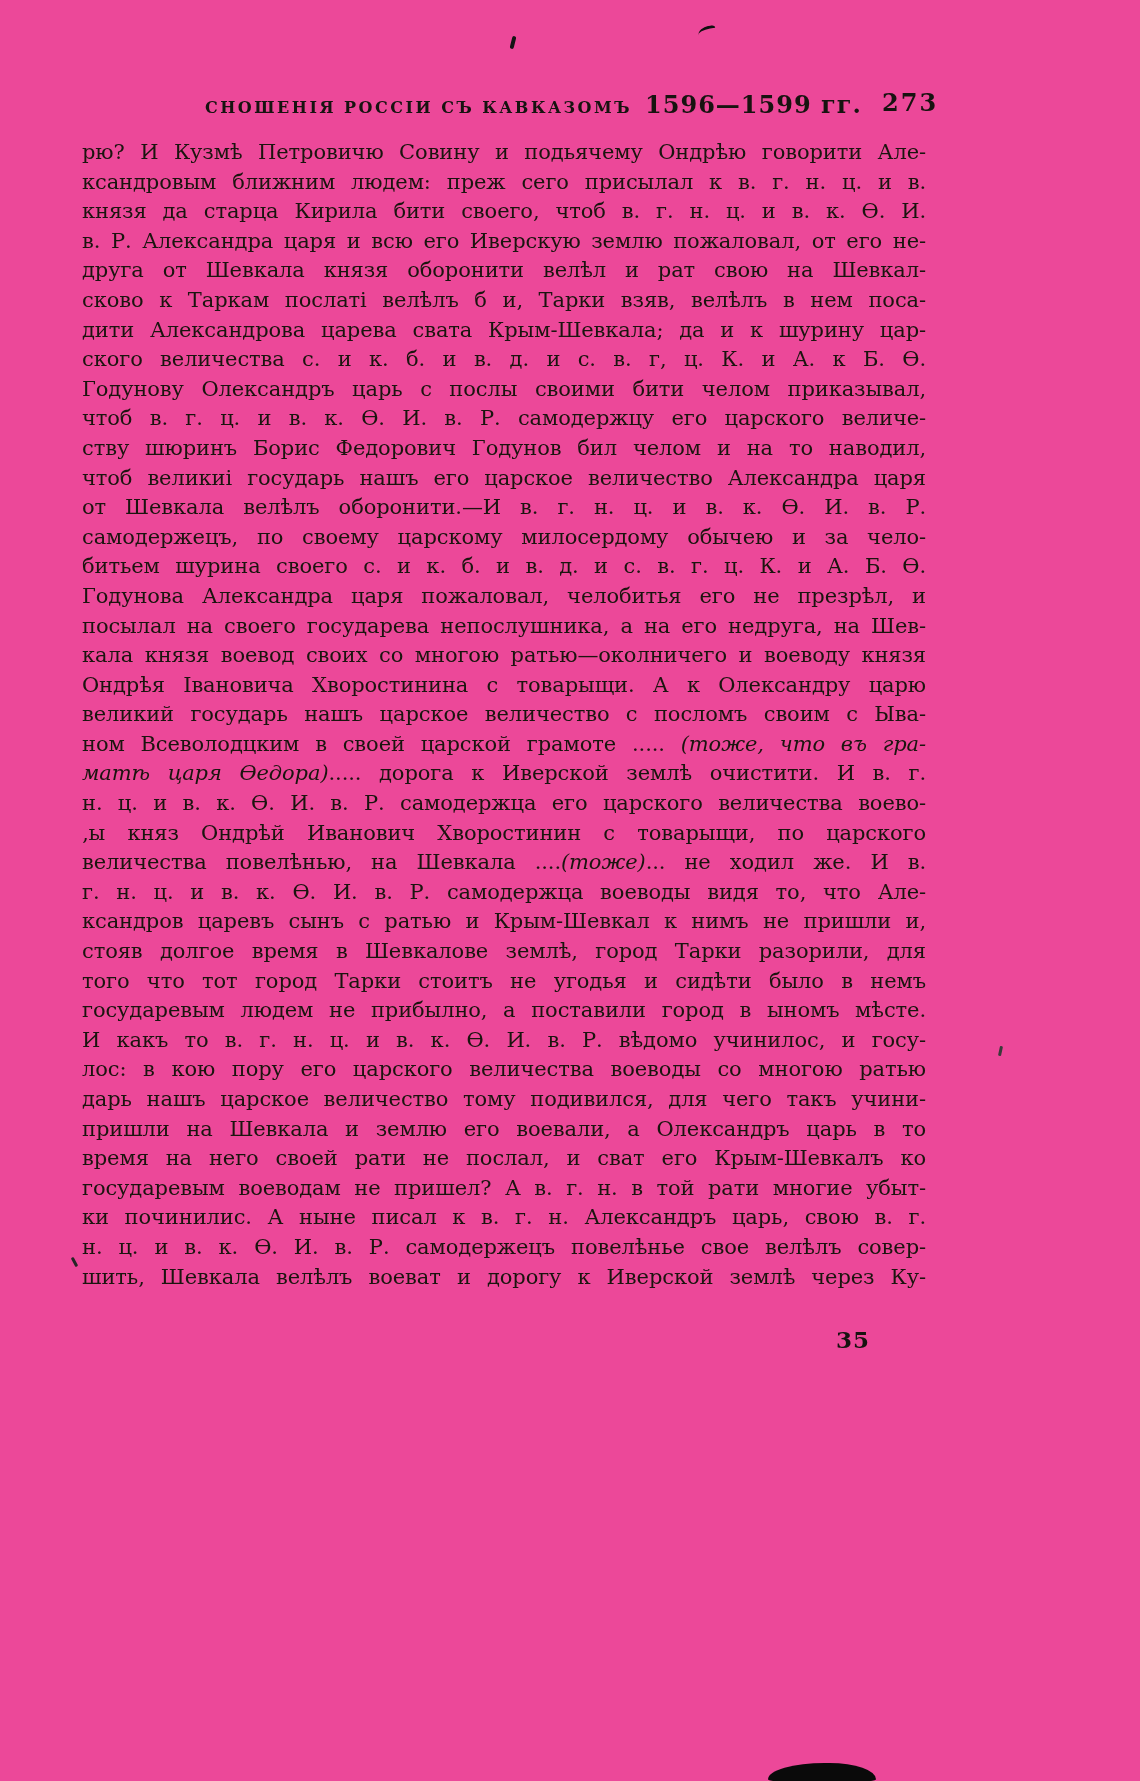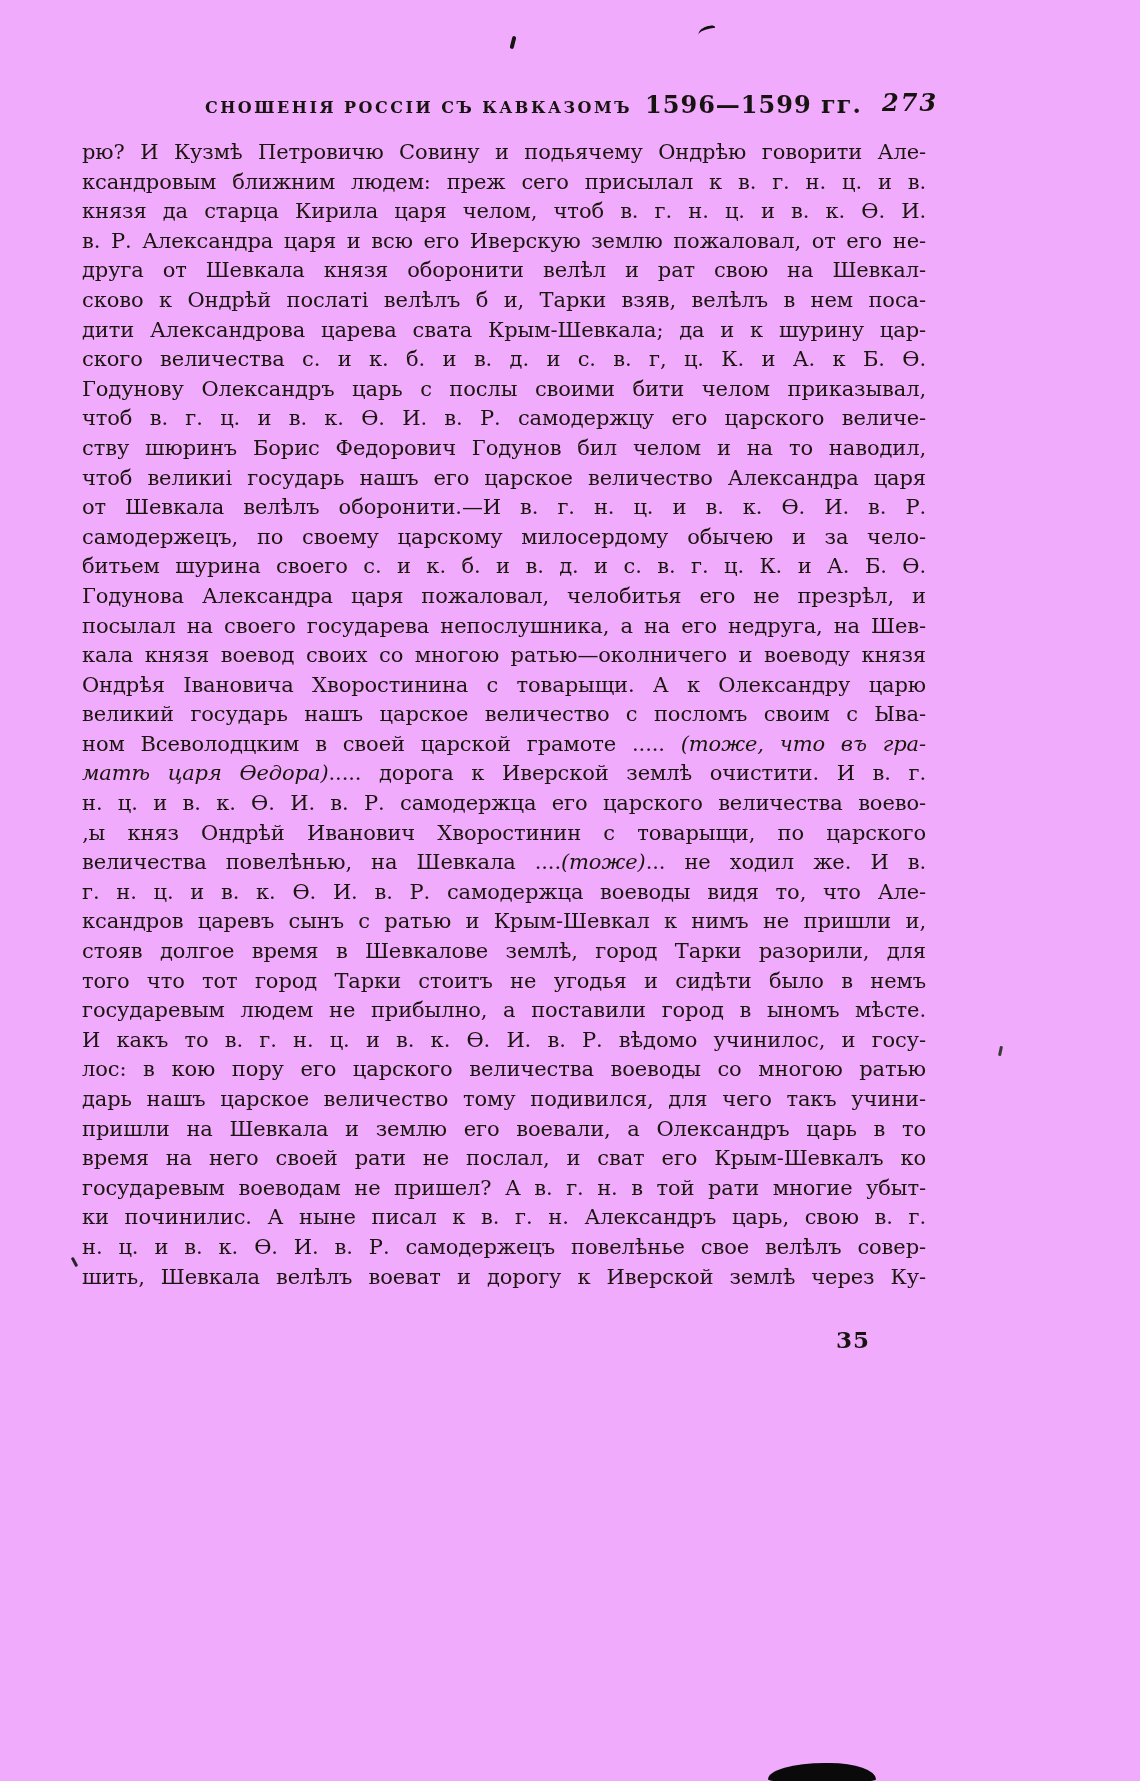--- a/index.html
+++ b/index.html
@@ -3,21 +3,21 @@
 <meta charset="utf-8">
 <style>
   html, body { margin: 0; padding: 0; }
   body {
     width: 1140px; height: 1781px; position: relative;
     background: #ffffff;
     font-family: "DejaVu Serif", serif;
   }
   .page {
     position: absolute; inset: 0;
-    background: #f0abfc;
+    background: #ec4899;
     color: #1a140f;
     overflow: hidden;
   }
   
   .header-line {
     position: absolute; left: 205px; top: 90px; width: 600px;
     white-space: nowrap;
     color: #171310;
   }
   .header-title {
@@ -25,21 +25,20 @@
     vertical-align: baseline;
   }
   .header-years {
     font-size: 24px; font-weight: bold; letter-spacing: 1px;
     margin-left: 8px;
   }
   .page-number {
     position: absolute; left: 882px; top: 88px;
     font-size: 24px; font-weight: bold; letter-spacing: 2px;
     color: #171310;
-    font-style: italic;
   }
   
   .text-block {
     position: absolute; left: 82px; top: 138px; width: 844px;
     font-size: 21px; font-weight: normal; line-height: 29.6px;
     letter-spacing: -0.1px;
     color: #1b150f;
   }
   .text-line {
     text-align: justify;
@@ -88,24 +87,24 @@
 
   <div class="header-line">
     <span class="header-title">СНОШЕНІЯ РОССІИ СЪ КАВКАЗОМЪ</span>
     <span class="header-years">1596—1599 гг.</span>
   </div>
   <div class="page-number">273</div>
 
   <div class="text-block">
       <div class="text-line"><span>рю? И Кузмѣ Петровичю Совину и подьячему Ондрѣю говорити Але-</span></div>
       <div class="text-line"><span>ксандровым ближним людем: преж сего присылал к в. г. н. ц. и в.</span></div>
-      <div class="text-line"><span>князя да старца Кирила царя челом, чтоб в. г. н. ц. и в. к. Ѳ. И.</span></div>
+      <div class="text-line"><span>князя да старца Кирила бити своего, чтоб в. г. н. ц. и в. к. Ѳ. И.</span></div>
       <div class="text-line"><span>в. Р. Александра царя и всю его Иверскую землю пожаловал, от его не-</span></div>
       <div class="text-line"><span>друга от Шевкала князя оборонити велѣл и рат свою на Шевкал-</span></div>
-      <div class="text-line"><span>сково к Ондрѣй послаті велѣлъ б и, Тарки взяв, велѣлъ в нем поса-</span></div>
+      <div class="text-line"><span>сково к Таркам послаті велѣлъ б и, Тарки взяв, велѣлъ в нем поса-</span></div>
       <div class="text-line"><span>дити Александрова царева свата Крым-Шевкала; да и к шурину цар-</span></div>
       <div class="text-line"><span>ского величества с. и к. б. и в. д. и с. в. г, ц. К. и А. к Б. Ѳ.</span></div>
       <div class="text-line"><span>Годунову Олександръ царь с послы своими бити челом приказывал,</span></div>
       <div class="text-line"><span>чтоб в. г. ц. и в. к. Ѳ. И. в. Р. самодержцу его царского величе-</span></div>
       <div class="text-line"><span>ству шюринъ Борис Федорович Годунов бил челом и на то наводил,</span></div>
       <div class="text-line"><span>чтоб великиі государь нашъ его царское величество Александра царя</span></div>
       <div class="text-line"><span>от Шевкала велѣлъ оборонити.—И в. г. н. ц. и в. к. Ѳ. И. в. Р.</span></div>
       <div class="text-line"><span>самодержецъ, по своему царскому милосердому обычею и за чело-</span></div>
       <div class="text-line"><span>битьем шурина своего с. и к. б. и в. д. и с. в. г. ц. К. и А. Б. Ѳ.</span></div>
       <div class="text-line"><span>Годунова Александра царя пожаловал, челобитья его не презрѣл, и</span></div>

